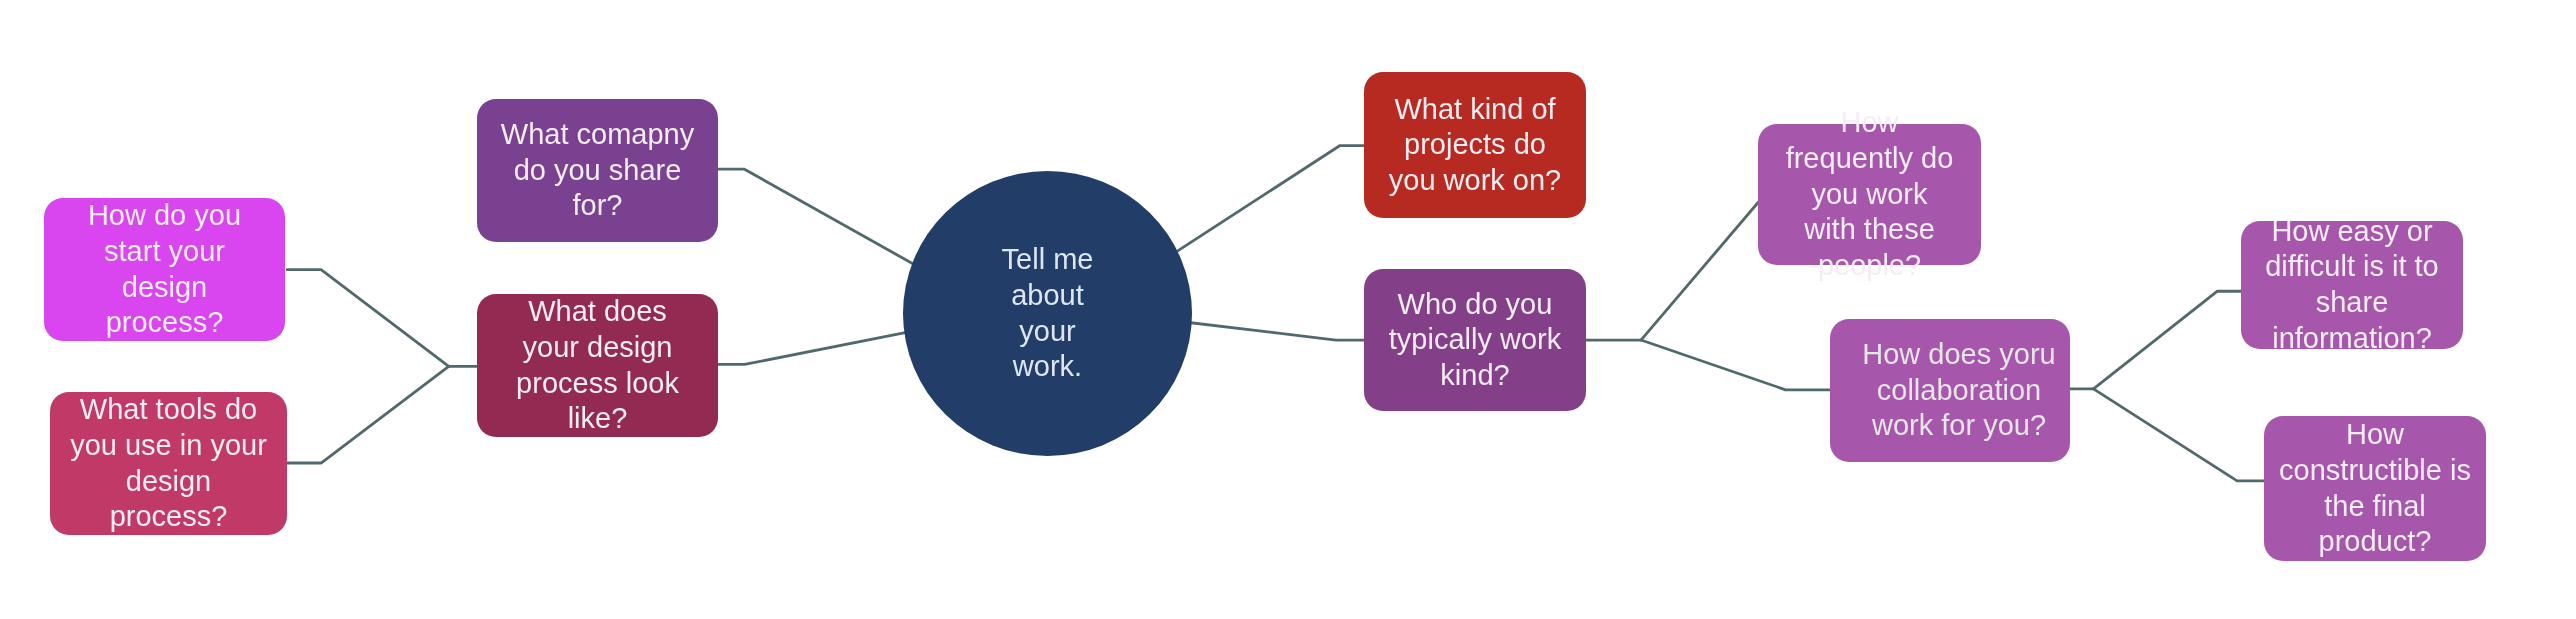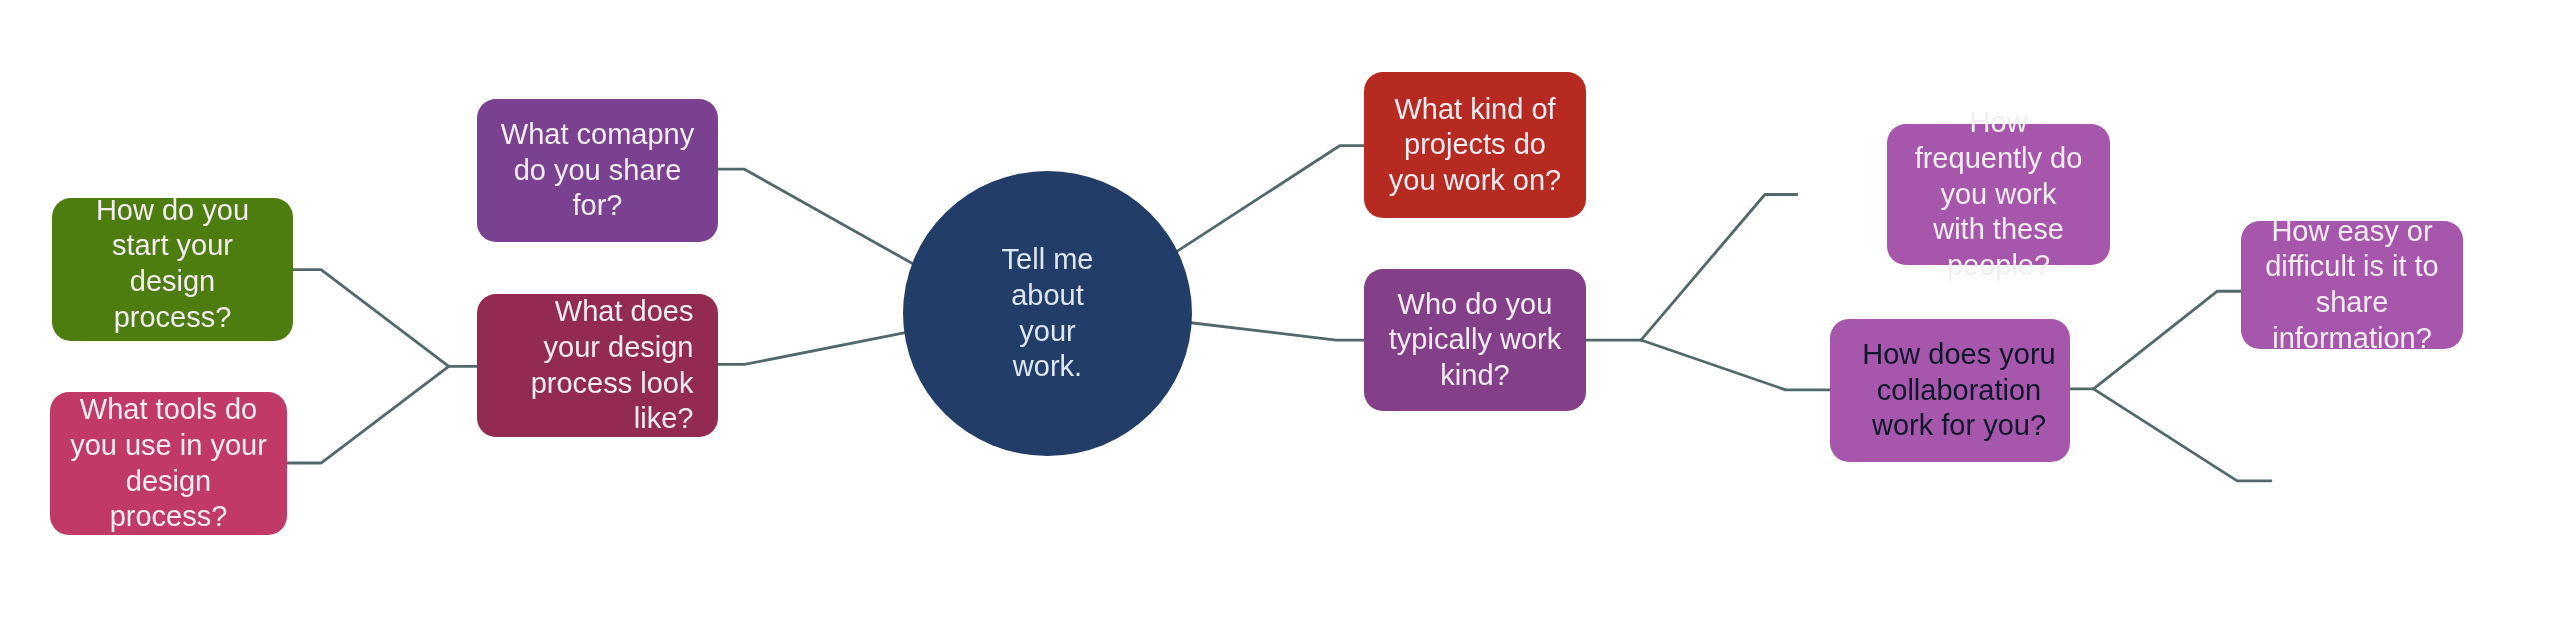--- a/index.html
+++ b/index.html
@@ -56,55 +56,58 @@
       <polyline points="1255,342 1423,362 1460,362"></polyline>
       <polyline points="1684,362 1748,362"></polyline>
       <polyline points="1748,362 1880,207 1914,207"></polyline>
       <polyline points="1748,362 1902,415 1955,415"></polyline>
       <polyline points="2199,414 2230,414"></polyline>
       <polyline points="2230,414 2362,310 2394,310"></polyline>
       <polyline points="2230,414 2383,512 2419,512"></polyline>
     </g>
   </svg>
 
-  <div class="node box" style="left: 52px; top: 198px; width: 241px; height: 143px; background-color: #4d7c0f; align-items: flex-end;">
+  <div class="node box" style="left: 44px; top: 198px; width: 241px; height: 143px; background-color: #d946ef;">
     <span class="label" style="max-width: 178px; color: rgb(244, 237, 243);">How do you start your design process?</span>
   </div>
 
   <div class="node box" style="left: 50px; top: 392px; width: 237px; height: 143px; background-color: rgb(193, 58, 103);">
     <span class="label" style="max-width: 211px; color: rgb(244, 237, 243);">What tools do you use in your design process?</span>
   </div>
 
   <div class="node box" style="left: 477px; top: 99px; width: 241px; height: 143px; background-color: rgb(123, 65, 145);">
     <span class="label" style="max-width: 197px; color: rgb(244, 237, 243);">What comapny do you share for?</span>
   </div>
 
-  <div class="node box" style="left: 477px; top: 294px; width: 241px; height: 143px; background-color: rgb(147, 42, 81); text-align: right;">
+  <div class="node box" style="left: 477px; top: 294px; width: 241px; height: 143px; background-color: rgb(147, 42, 81);">
     <span class="label" style="max-width: 192px; color: rgb(244, 237, 243);">What does your design process look like?</span>
   </div>
 
   <div class="node circle" style="left: 903px; top: 171px; width: 289px; height: 285px; background-color: rgb(34, 61, 104);">
     <span class="label" style="max-width: 131px; color: rgb(221, 230, 242);">Tell me about your work.</span>
   </div>
 
   <div class="node box" style="left: 1364px; top: 72px; width: 222px; height: 146px; background-color: rgb(182, 42, 33);">
     <span class="label" style="max-width: 183px; color: rgb(244, 237, 243);">What kind of projects do you work on?</span>
   </div>
 
   <div class="node box" style="left: 1364px; top: 269px; width: 222px; height: 142px; background-color: rgb(131, 63, 136);">
     <span class="label" style="max-width: 188px; color: rgb(244, 237, 243);">Who do you typically work kind?</span>
   </div>
 
-  <div class="node box" style="left: 1887px; top: 124px; width: 223px; height: 141px; background-color: rgb(167, 87, 171);">
+  <div class="node box" style="left: 1758px; top: 124px; width: 223px; height: 141px; background-color: rgb(167, 87, 171);">
     <span class="label" style="max-width: 174px; color: rgb(244, 237, 243);">How frequently do you work with these people?</span>
   </div>
 
   <div class="node box" style="left: 1830px; top: 319px; width: 240px; height: 143px; background-color: rgb(167, 87, 171);">
-    <span class="label" style="max-width: 202px; color: #0f172a; margin-left: 18px;">How does yoru collaboration work for you?</span>
+    <span class="label" style="max-width: 202px; color: #e5e5e5; margin-left: 18px;">How does yoru collaboration work for you?</span>
   </div>
 
   <div class="node box" style="left: 2241px; top: 221px; width: 222px; height: 128px; background-color: rgb(167, 87, 171);">
     <span class="label" style="max-width: 188px; color: rgb(244, 237, 243);">How easy or difficult is it to share information?</span>
   </div>
 
+  <div class="node box" style="left: 2264px; top: 416px; width: 222px; height: 145px; background-color: rgb(167, 87, 171);">
+    <span class="label" style="max-width: 199px; color: rgb(244, 237, 243);">How constructible is the final product?</span>
+  </div>
 
 </div>
 
 
 </body></html>

